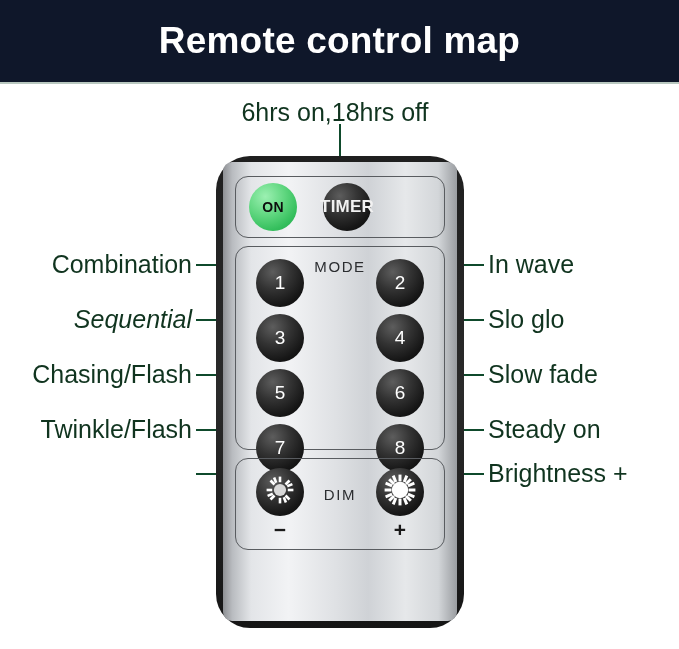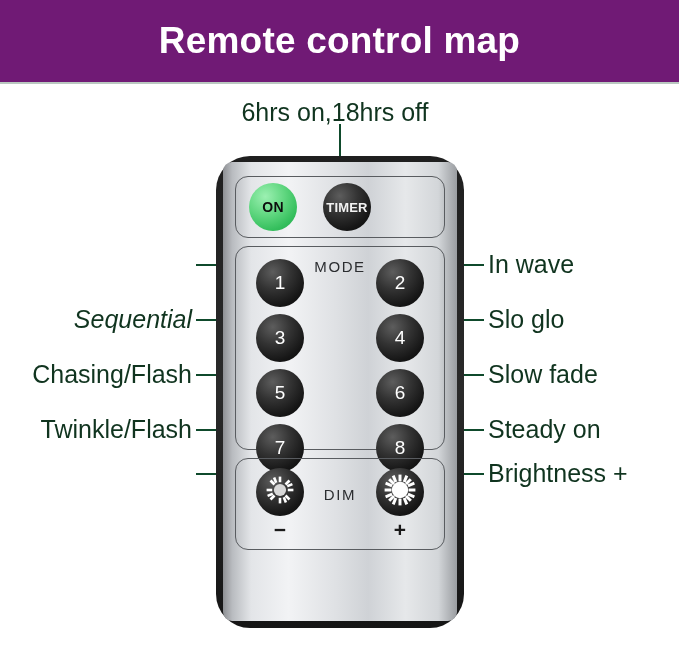--- a/index.html
+++ b/index.html
@@ -16,21 +16,21 @@
     background: #ffffff;
   }
 
   
   #header-banner {
     position: absolute;
     left: 0;
     top: 0;
     width: 679px;
     height: 82px;
-    background: #701a75;
+    background: #0f172a;
     display: flex;
     align-items: center;
     justify-content: center;
     box-sizing: border-box;
   }
   #header-title {
     color: #ffffff;
     font-size: 37px;
     font-weight: bold;
     letter-spacing: 0.2px;
@@ -108,21 +108,21 @@
   .btn-on {
     background: radial-gradient(circle at 34% 28%, #9cf0b2 0%, #5fd67f 42%, #35bf5d 72%, #23a34a 100%);
   }
   .btn-off {
     background: radial-gradient(circle at 34% 28%, #ff8f87 0%, #f94b40 40%, #e8221a 75%, #c8140f 100%);
   }
   .btn-black {
     background: radial-gradient(circle at 35% 27%, #5d5d5d 0%, #333 38%, #161616 72%, #060606 100%);
   }
   .btn-timer-label {
-    font-size: 13px;
+    font-size: 17px;
     font-weight: bold;
     color: #f2f2f2;
     letter-spacing: 0.2px;
   }
   .btn-num-label {
     font-size: 19px;
     color: #ffffff;
     font-weight: normal;
   }
 
@@ -207,20 +207,21 @@
   <div id="header-title">Remote control map</div>
 </div>
 <div id="header-underline"></div>
 
 <div id="stage">
 
   <div class="callout" id="callout-timer">6hrs on,18hrs off</div>
 
   <div class="leader leader-v" style="left:339px; top:40px; height:71px;"></div>
 
+  <div class="callout callout-left" style="left:0px; top:168px; width:192px;">Combination</div>
   <div class="leader leader-h" style="left:196px; top:180px; width:40px;"></div>
 
   <div class="callout callout-left" style="left:0px; top:223px; width:192px;font-style:italic;">Sequential</div>
   <div class="leader leader-h" style="left:196px; top:235px; width:40px;"></div>
 
   <div class="callout callout-left" style="left:0px; top:278px; width:192px;">Chasing/Flash</div>
   <div class="leader leader-h" style="left:196px; top:290px; width:40px;"></div>
 
   <div class="callout callout-left" style="left:0px; top:333px; width:192px;">Twinkle/Flash</div>
   <div class="leader leader-h" style="left:196px; top:345px; width:40px;"></div>

